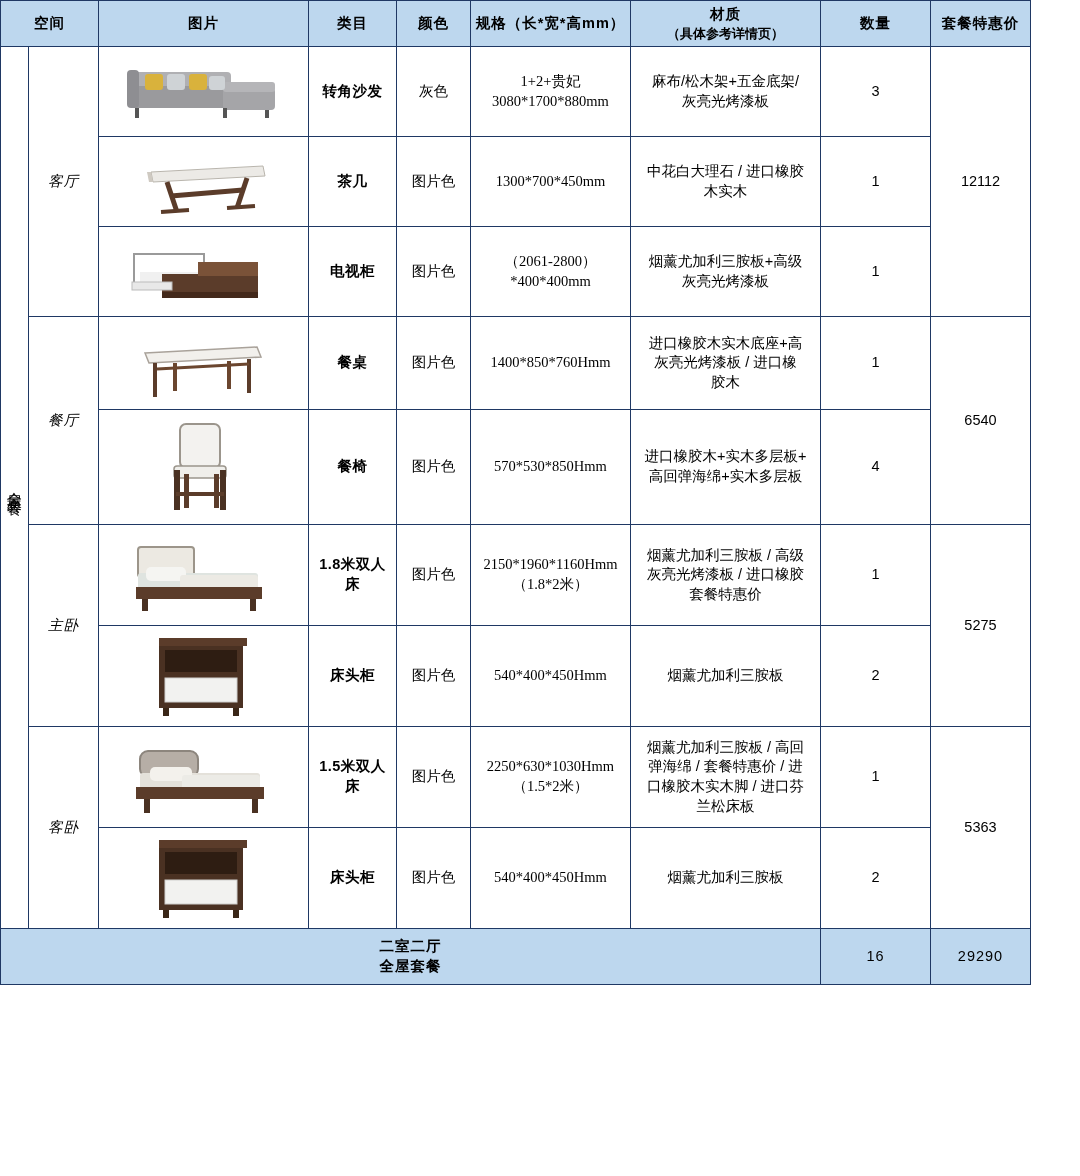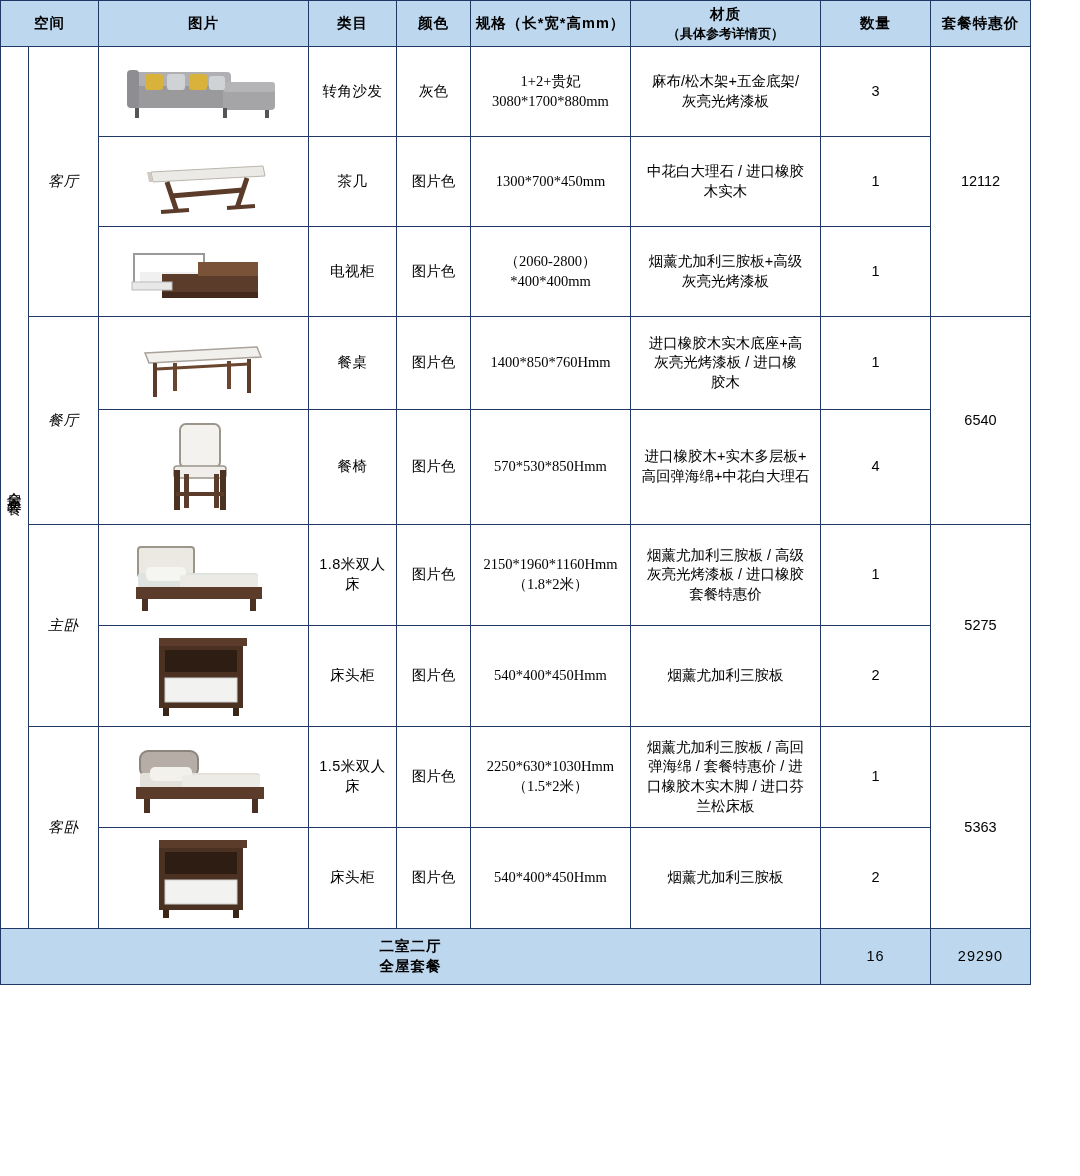--- a/index.html
+++ b/index.html
@@ -56,21 +56,21 @@
 
   .vtext {
     writing-mode: vertical-rl;
     text-orientation: upright;
     letter-spacing: 3px;
     font-size: 15px;
     line-height: 1.15;
     display: inline-block;
   }
   td.room { font-size: 15px; letter-spacing: 1px; font-style: italic; }
-  td.cat  { font-size: 15px; letter-spacing: 0.5px; }
+  td.cat  { font-size: 15px; letter-spacing: 0.5px; font-weight: bold; }
   td.color{ font-size: 14.5px; }
   td.spec { font-size: 13.5px; font-family: Liberation Serif, serif; }
   td.mat  { font-size: 13.5px; line-height: 1.45; }
   td.qty  { font-size: 15px; }
   td.price{ font-size: 15px; }
 
   td.imgcell { padding: 4px; height: 90px; }
   .thumb {
     width: 196px;
     height: 100%;
@@ -193,21 +193,21 @@
               <rect x="52" y="42" width="96" height="22" fill="#5b3c2a"></rect>
               <rect x="88" y="30" width="60" height="14" fill="#7a5238"></rect>
               <rect x="52" y="60" width="96" height="6" fill="#43291b"></rect>
               <rect x="22" y="50" width="40" height="8" fill="#e8e8e8" stroke="#bbb"></rect>
             </svg>
           </div>
         </td>
         <td class="cat">电视柜</td>
         <td class="color">图片色</td>
         <td class="spec">
-          <div>（2060-2800）</div>
+          <div>（2061-2800）</div>
           <div>*400*400mm</div>
         </td>
         <td class="mat">
           <div>烟薰尤加利三胺板+高级</div>
           <div>灰亮光烤漆板</div>
         </td>
         <td class="qty">1</td>
       </tr>
 
       <tr>
@@ -252,21 +252,21 @@
             </svg>
           </div>
         </td>
         <td class="cat">餐椅</td>
         <td class="color">图片色</td>
         <td class="spec">
           <div>570*530*850Hmm</div>
         </td>
         <td class="mat">
           <div>进口橡胶木+实木多层板+</div>
-          <div>高回弹海绵+中花白大理石</div>
+          <div>高回弹海绵+实木多层板</div>
         </td>
         <td class="qty">4</td>
       </tr>
 
       <tr>
         <td rowspan="2" class="room">主卧</td>
         <td class="imgcell">
           <div class="thumb">
             <svg width="180" height="96" viewBox="0 0 180 96">
               <rect x="28" y="20" width="56" height="30" rx="3" fill="#ece9e2" stroke="#9c958a" stroke-width="2"></rect>

